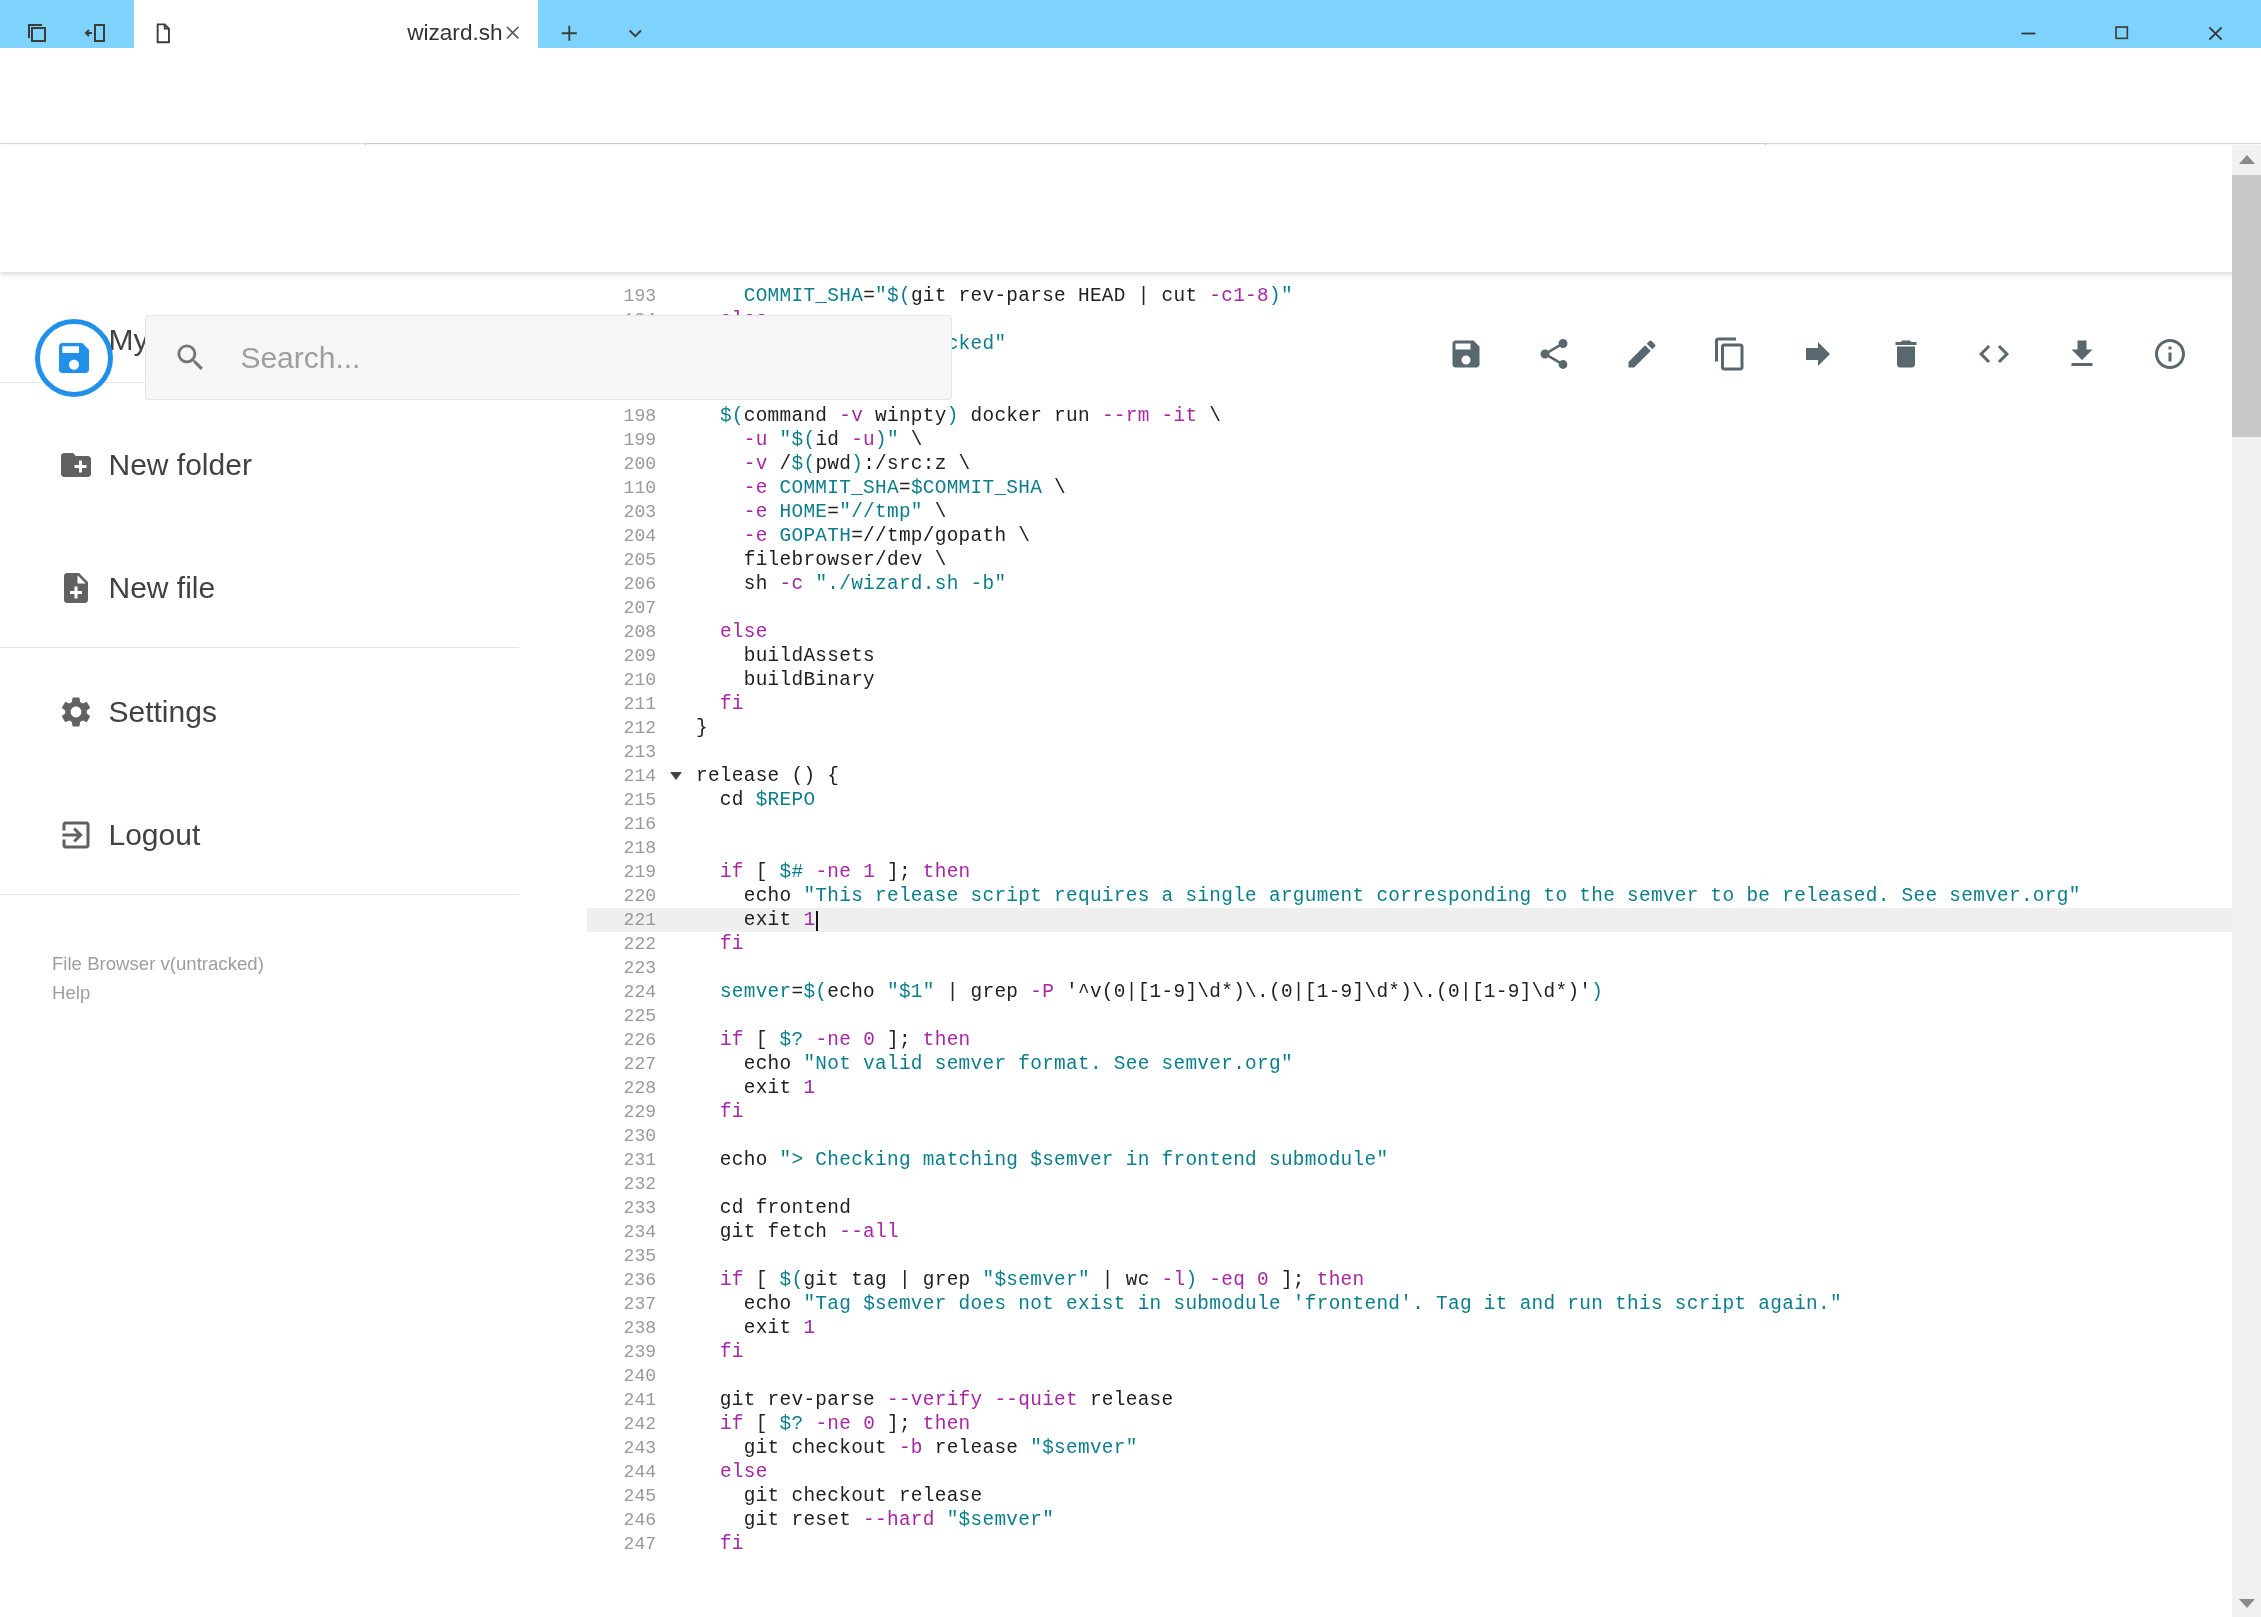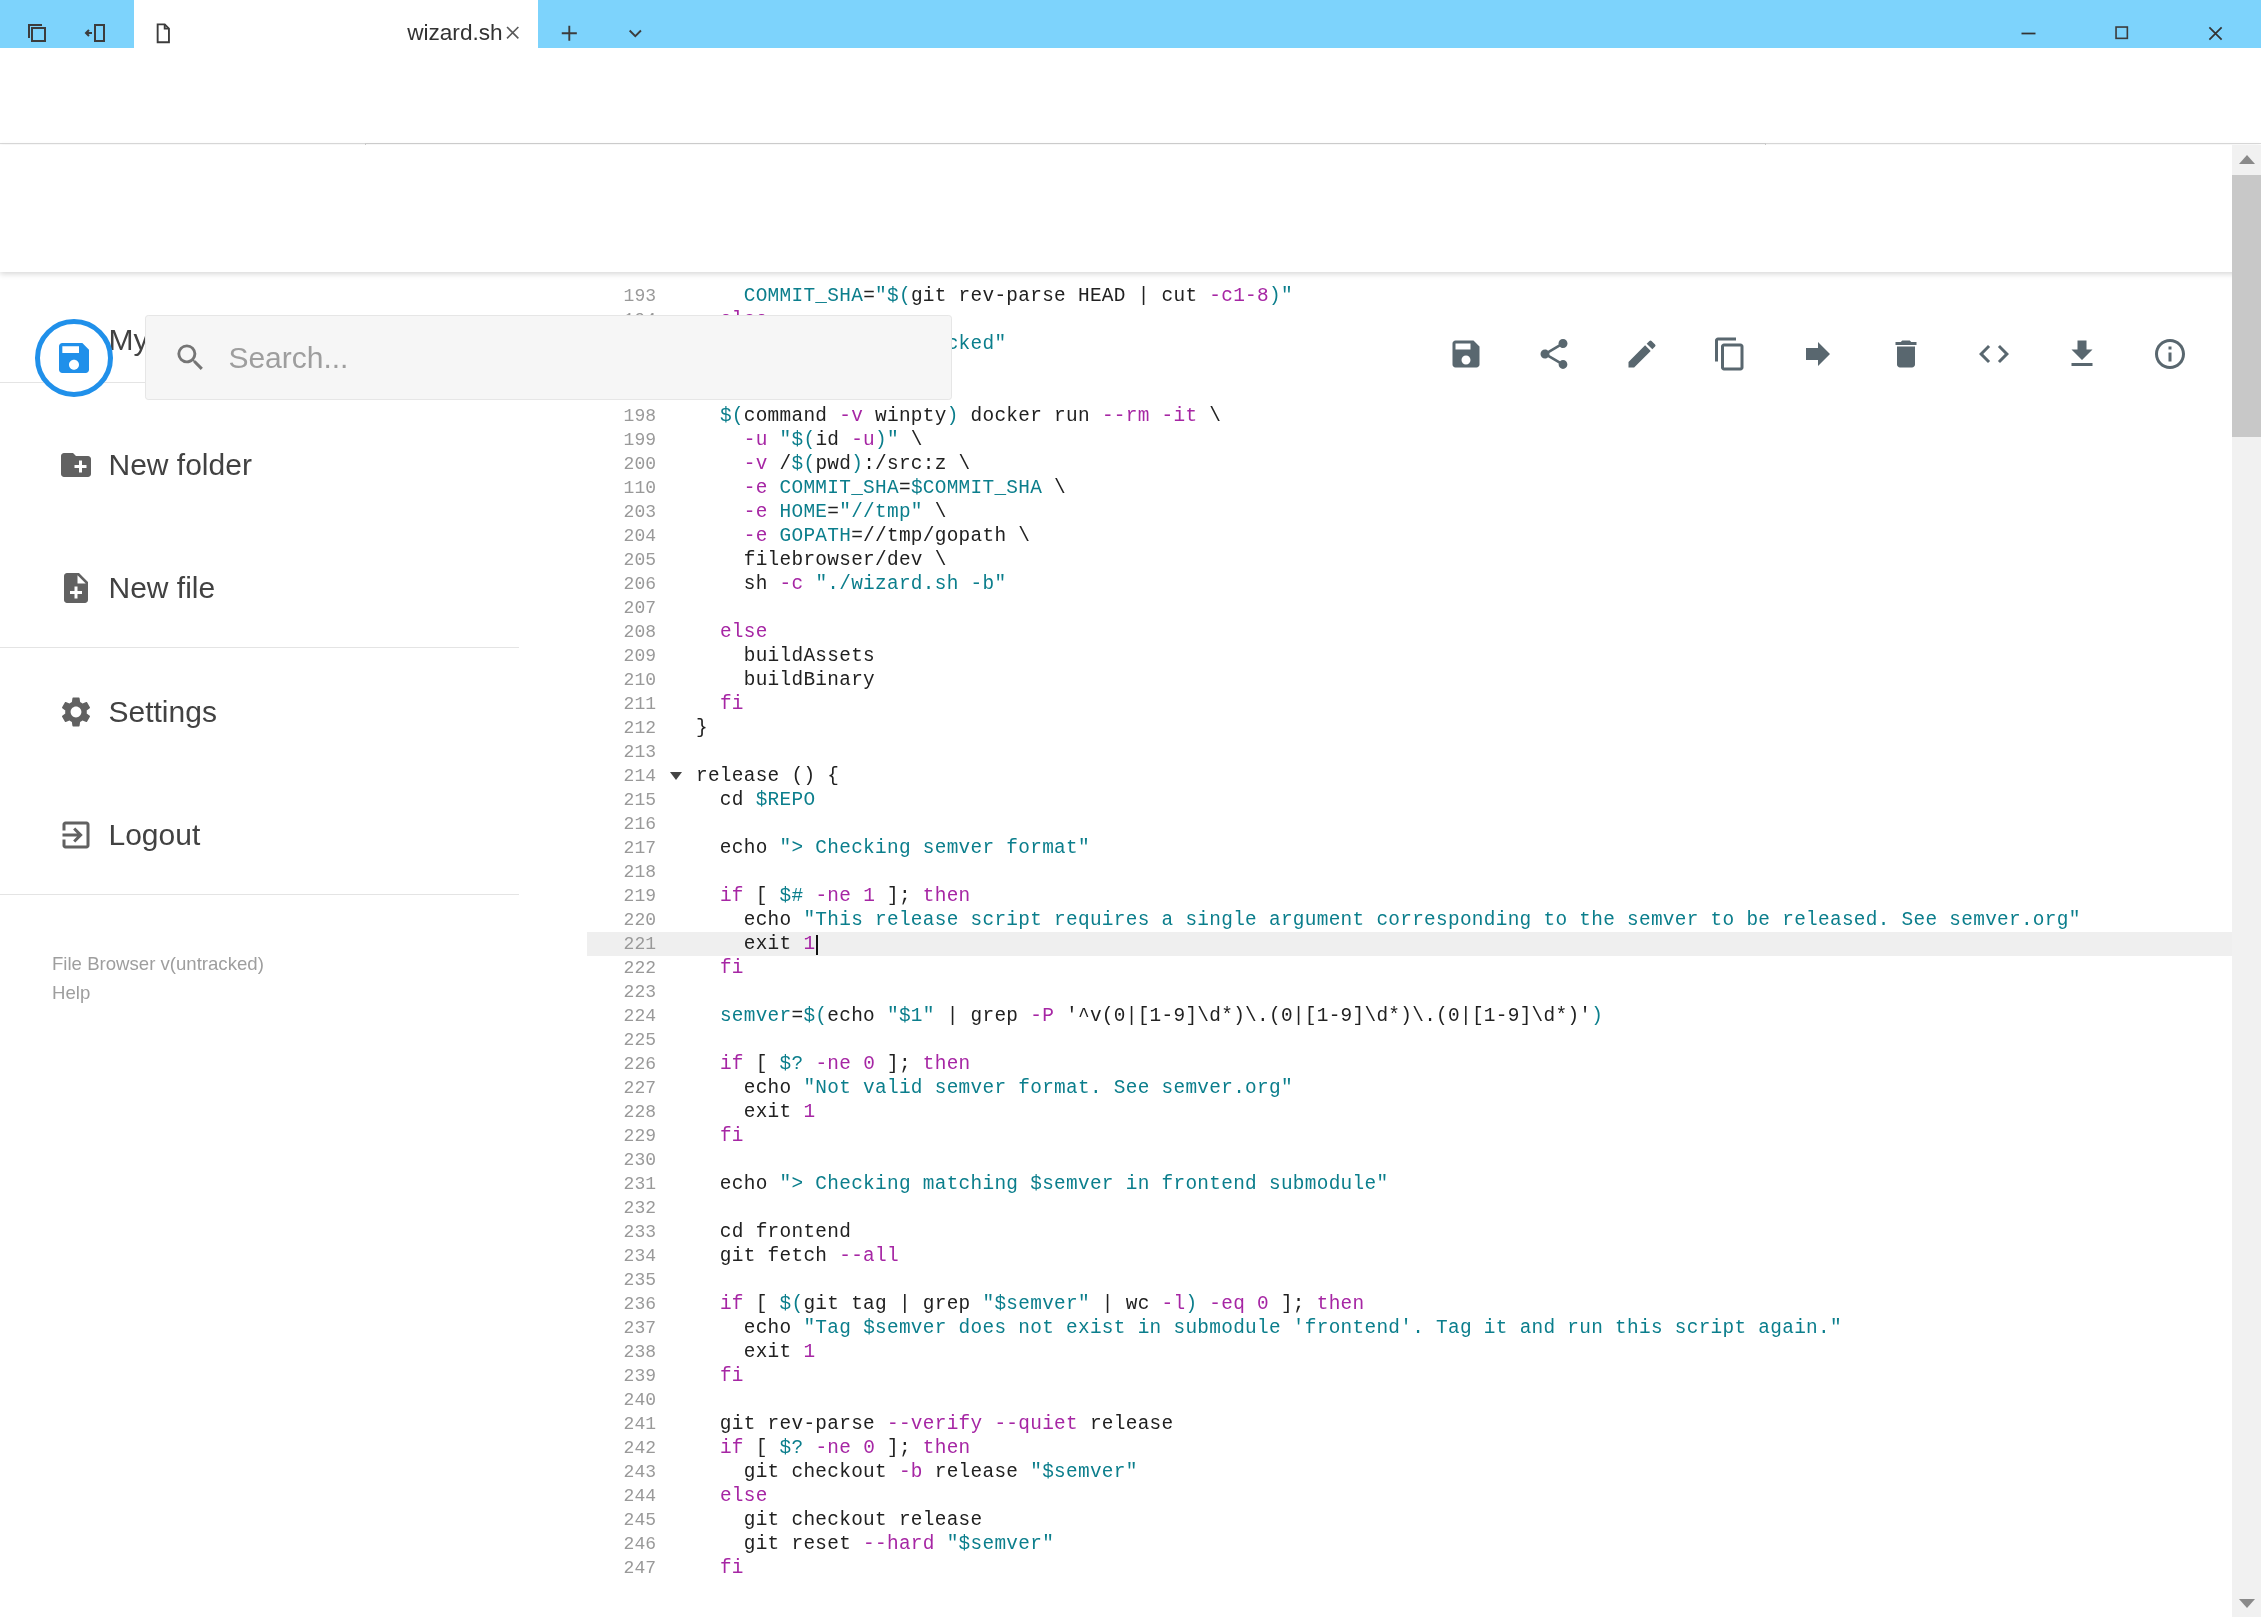--- a/index.html
+++ b/index.html
@@ -28,21 +28,21 @@
   .url .domain{color:#1a1a1a;}
   .url .path{color:#6e6e6e;}
 
   
   .appheader{position:absolute;left:0;top:145px;width:2261px;height:127px;background:#fff;z-index:5;
              box-shadow:0 2.4px 5.7px rgba(0,0,0,0.16);}
   .logo{position:absolute;left:35px;top:174px;width:78px;height:78px;border-radius:50%;
         border:5.7px solid var(--accent);background:#fff;display:flex;align-items:center;justify-content:center;}
   .searchbox{position:absolute;left:145px;top:170px;width:807px;height:85px;background:#f6f6f6;
              border:0.8px solid #e6e6e6;border-radius:3.2px;display:flex;align-items:center;padding-left:27.4px;}
-  .searchbox input{border:none;outline:none;background:transparent;font-size:30px;margin-left:18px;width:646px;
+  .searchbox input{border:none;outline:none;background:transparent;font-size:30px;margin-left:30px;width:646px;
                    font-family:"Liberation Sans",sans-serif;color:#0f766e;}
   .searchbox input::placeholder{color:#9e9e9e;}
   .toolbar{position:absolute;left:1437px;top:145px;height:127px;display:flex;align-items:center;gap:31px;}
   .tool-btn{width:57px;height:57px;display:flex;align-items:center;justify-content:center;cursor:pointer;}
   .tool-btn svg{fill:var(--icon);}
 
   
   .side-item{position:absolute;left:0;width:519px;height:65px;display:flex;align-items:center;
              padding-left:58px;cursor:pointer;}
   .side-item svg{fill:var(--sideicon);}
@@ -417,25 +417,20 @@
       <span class="ln">215</span>
       <span class="foldcol"></span>
       <span class="codetext"><span class="tok-p">  cd </span><span class="tok-v">$REPO</span></span>
     </div>
     <div class="line">
       <span class="ln">216</span>
       <span class="foldcol"></span>
       <span class="codetext"></span>
     </div>
     <div class="line">
-      <span class="ln">217</span>
-      <span class="foldcol"></span>
-      <span class="codetext"><span class="tok-p">  echo </span><span class="tok-s">"&gt; Checking semver format"</span></span>
-    </div>
-    <div class="line">
       <span class="ln">218</span>
       <span class="foldcol"></span>
       <span class="codetext"></span>
     </div>
     <div class="line">
       <span class="ln">219</span>
       <span class="foldcol"></span>
       <span class="codetext"><span class="tok-p">  </span><span class="tok-k">if</span><span class="tok-p"> [ </span><span class="tok-v">$#</span><span class="tok-p"> </span><span class="tok-k">-ne</span><span class="tok-p"> </span><span class="tok-k">1</span><span class="tok-p"> ]; </span><span class="tok-k">then</span></span>
     </div>
     <div class="line">

